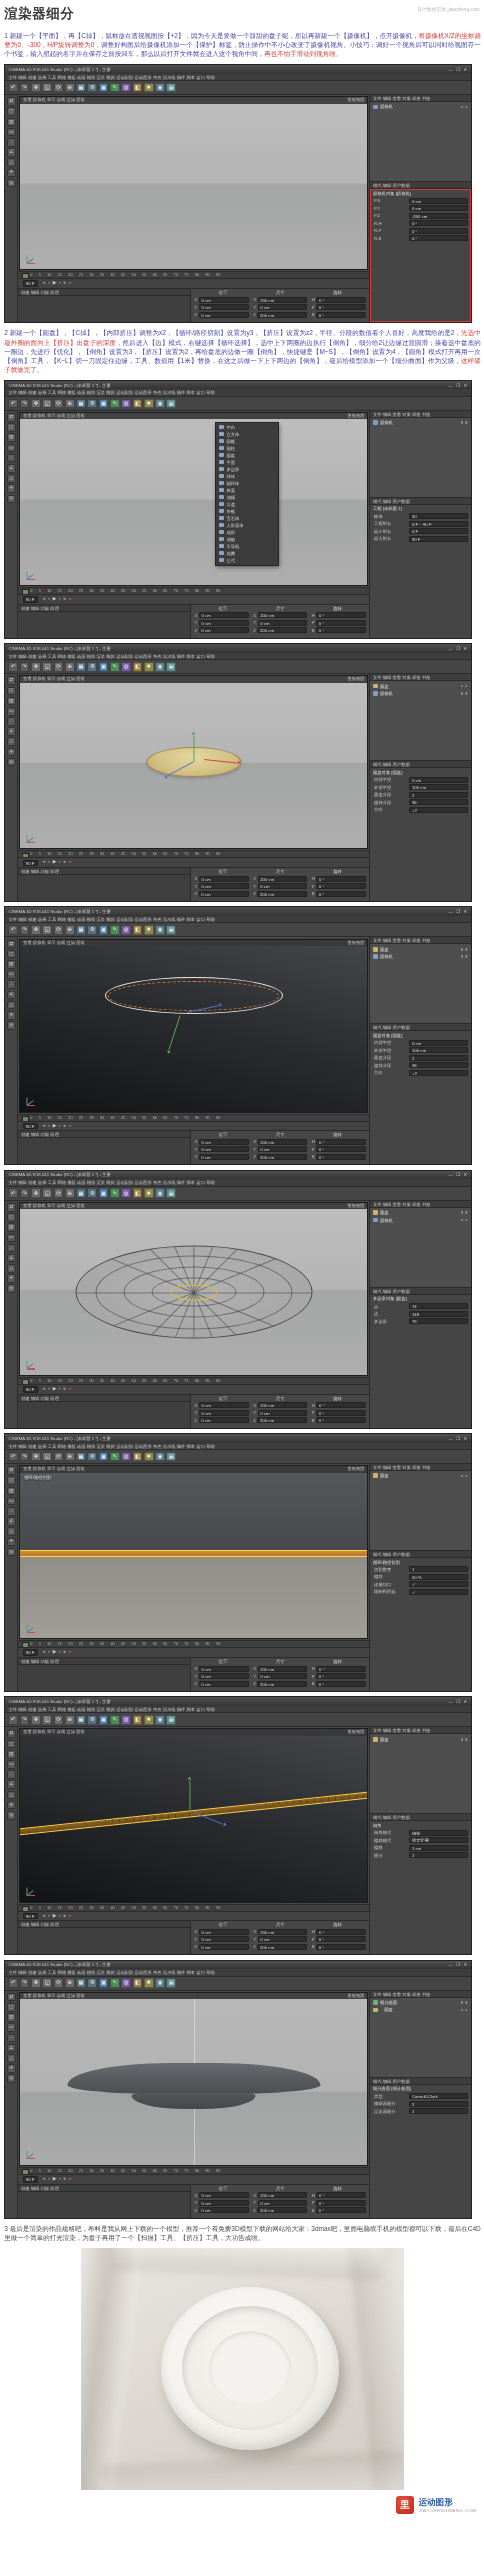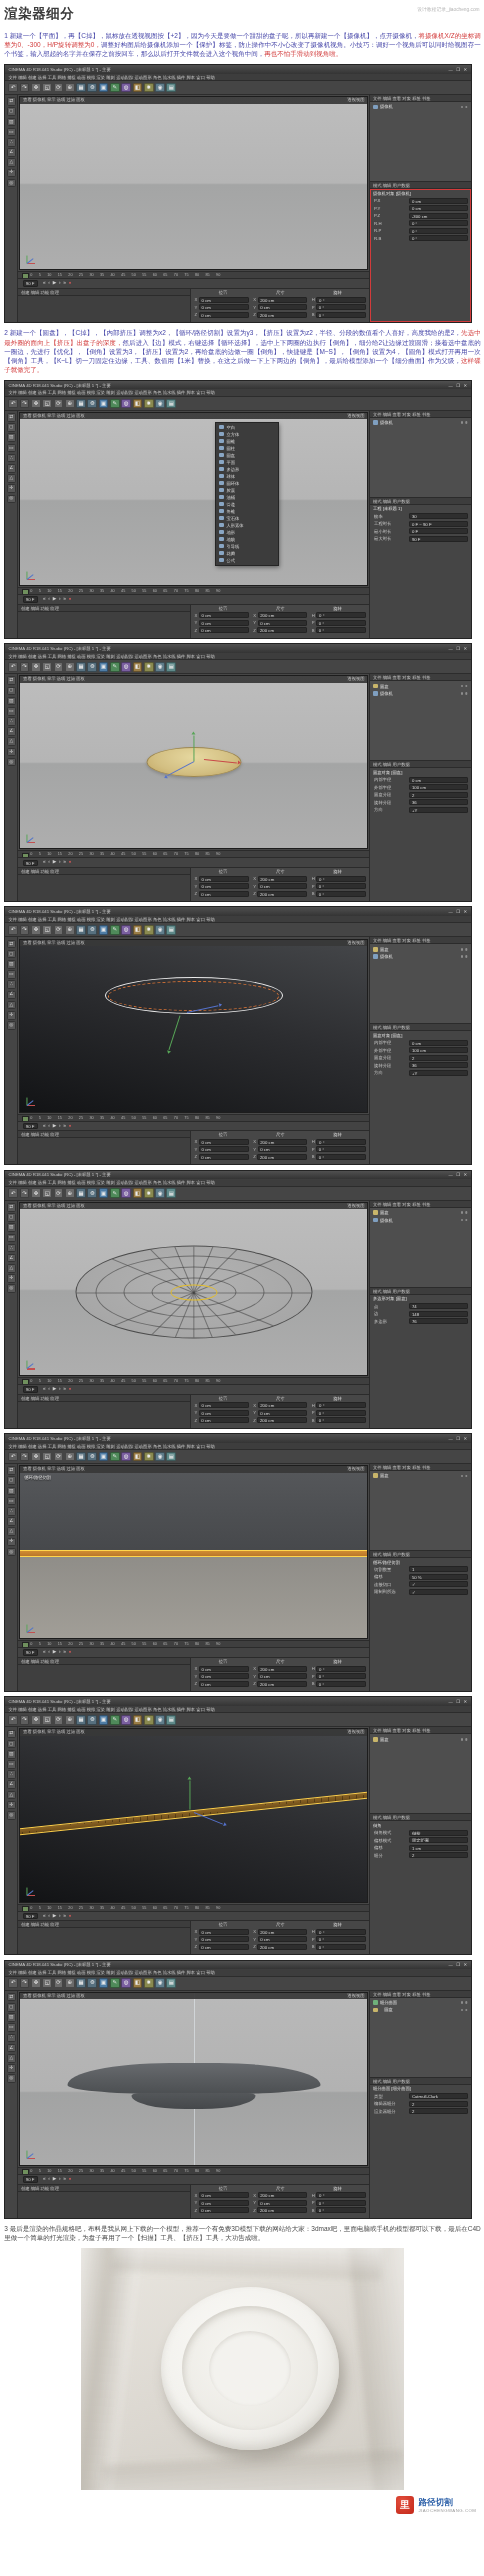--- a/index.html
+++ b/index.html
@@ -1812,17 +1812,17 @@
 <i class="fold f1"></i>
 <i class="fold f2"></i>
 <i class="fold f3"></i>
 <i class="fold f4"></i>
 <div class="plate9"></div>
 </div>
 
 <div class="sitelogo">
 <div class="badge">里</div>
 <div>
-      <div class="lg-main">路径切割</div>
+      <div class="lg-main">运动图形</div>
       <div class="lg-sub">JIAOCHENGWANG.COM</div>
     </div>
 </div>
 
 
 </body></html>

